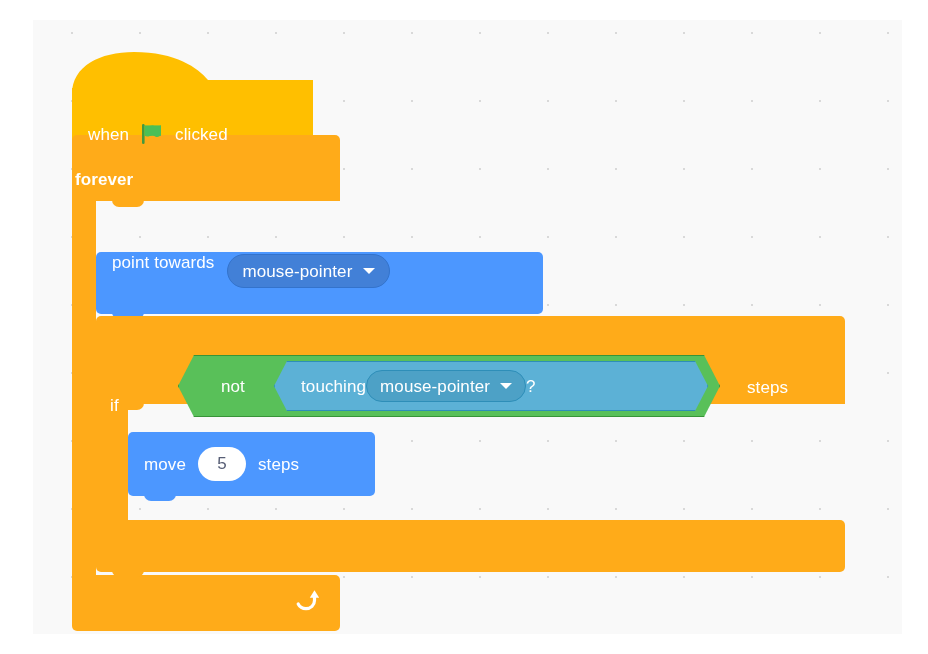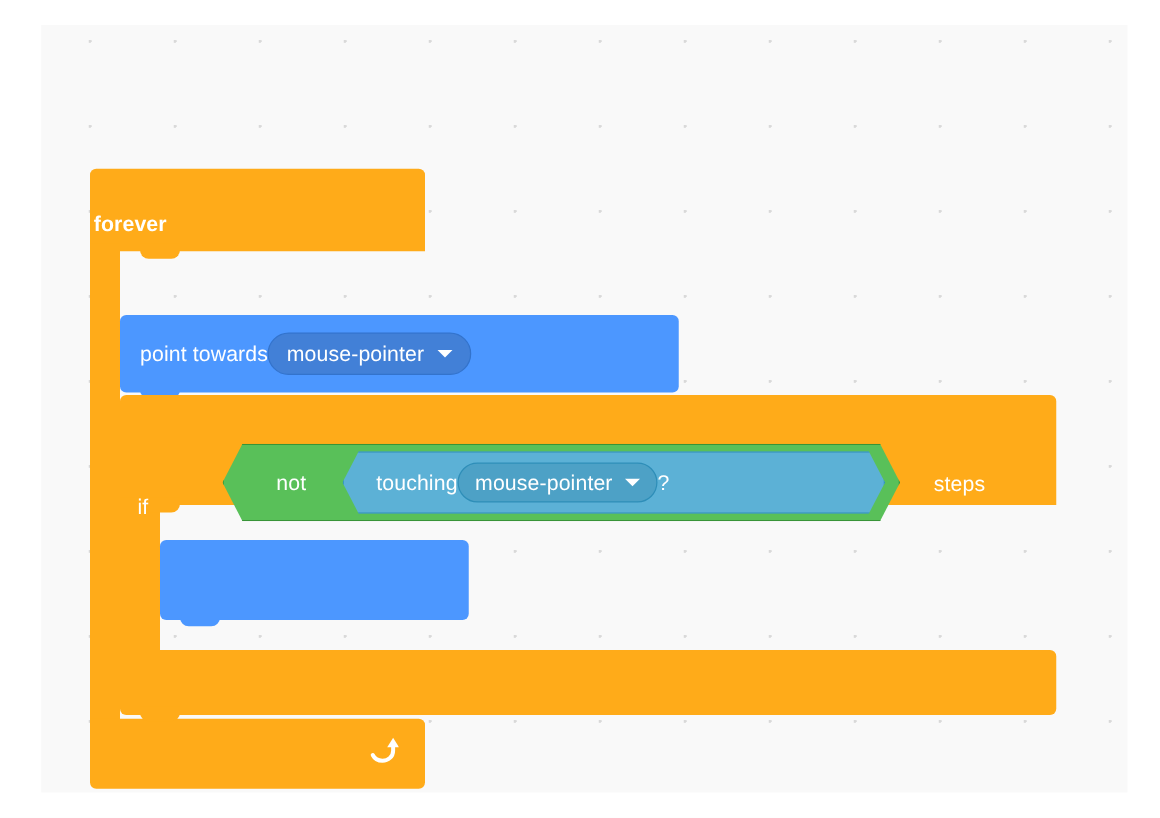--- a/index.html
+++ b/index.html
@@ -146,24 +146,25 @@
   }
   #point-towards-block .m-notch {
     position: absolute;
     left: 16px; top: 56px;
     width: 32px; height: 11px;
     background: #4C97FF;
     border-radius: 0 0 7px 7px;
   }
   #point-towards-block .m-row {
     position: absolute;
-    left: 16px; top: 14px;
+    left: 16px; top: 2px;
     height: 34px;
     display: flex;
-    align-items: center;
+    align-items: flex-start;
+    gap: 13px;
     z-index: 3;
   }
   .dd-motion {
     display: flex;
     align-items: center;
     gap: 11px;
     height: 34px;
     padding: 0 14px;
     background: #4280D7;
     border: 1px solid #3373CC;
@@ -328,20 +329,37 @@
     font-size: 17px;
     font-family: "Liberation Sans", sans-serif;
     box-sizing: border-box;
   }
 </style>
 </head>
 <body>
 
 <div id="workspace">
 
+  <div class="blk" id="hat-block">
+    <svg class="hat-top" viewBox="0 0 241 64" preserveAspectRatio="none">
+      <path d="M0 64 L0 44 C0 16 28 2 62 2 C104 2 126 18 136 30 L241 30 L241 64 Z" fill="#FFBF00"></path>
+    </svg>
+    <div class="hat-body"></div>
+    <div class="hat-notch"></div>
+    <div class="hat-row">
+      <span class="lbl">when</span>
+      <svg class="flag-icon" viewBox="0 0 24 22">
+        <rect x="2" y="1" width="2.6" height="20" rx="1.2" fill="#45993D"></rect>
+        <path d="M4.6 2.4 L21 2.4 L21 12.6 L4.6 12.6 Z" fill="#4CBF56"></path>
+        <path d="M4.6 2.4 C8 5.4 11.4 0.6 14.8 3.2 C18 5.6 19.6 2.4 21 2.4
+                 L21 12.6 C19.6 12.6 18 15.4 14.8 13.2 C11.4 10.8 8 15.4 4.6 12.6 Z" fill="#4CBF56"></path>
+      </svg>
+      <span class="lbl">clicked</span>
+    </div>
+  </div>
 
   <div class="blk" id="forever-block">
     <div class="c-top"></div>
     <div class="c-top-notch"></div>
     <div class="c-arm"></div>
     <div class="c-bottom"></div>
     <span class="lbl c-label">forever</span>
     <svg class="loop-arrow" viewBox="0 0 26 26">
       <path d="M21.5 9.5 L21.5 13.5 C21.5 18.2 17.6 21.6 13 21.6
                C9.6 21.6 6.6 19.8 5.2 17.0" stroke="#ffffff" stroke-width="3.2" fill="none" stroke-linecap="round"></path>
@@ -384,15 +402,20 @@
         </div>
       </div>
     </div>
 
     <span class="lbl then-label">steps</span>
   </div>
 
   <div class="blk" id="move-block">
     <div class="m-body"></div>
     <div class="m-notch"></div>
+    <div class="m-row">
+      <span class="lbl">move</span>
+      <span class="num-input">5</span>
+      <span class="lbl">steps</span>
+    </div>
   </div>
 
 </div>
 
 </body></html>

